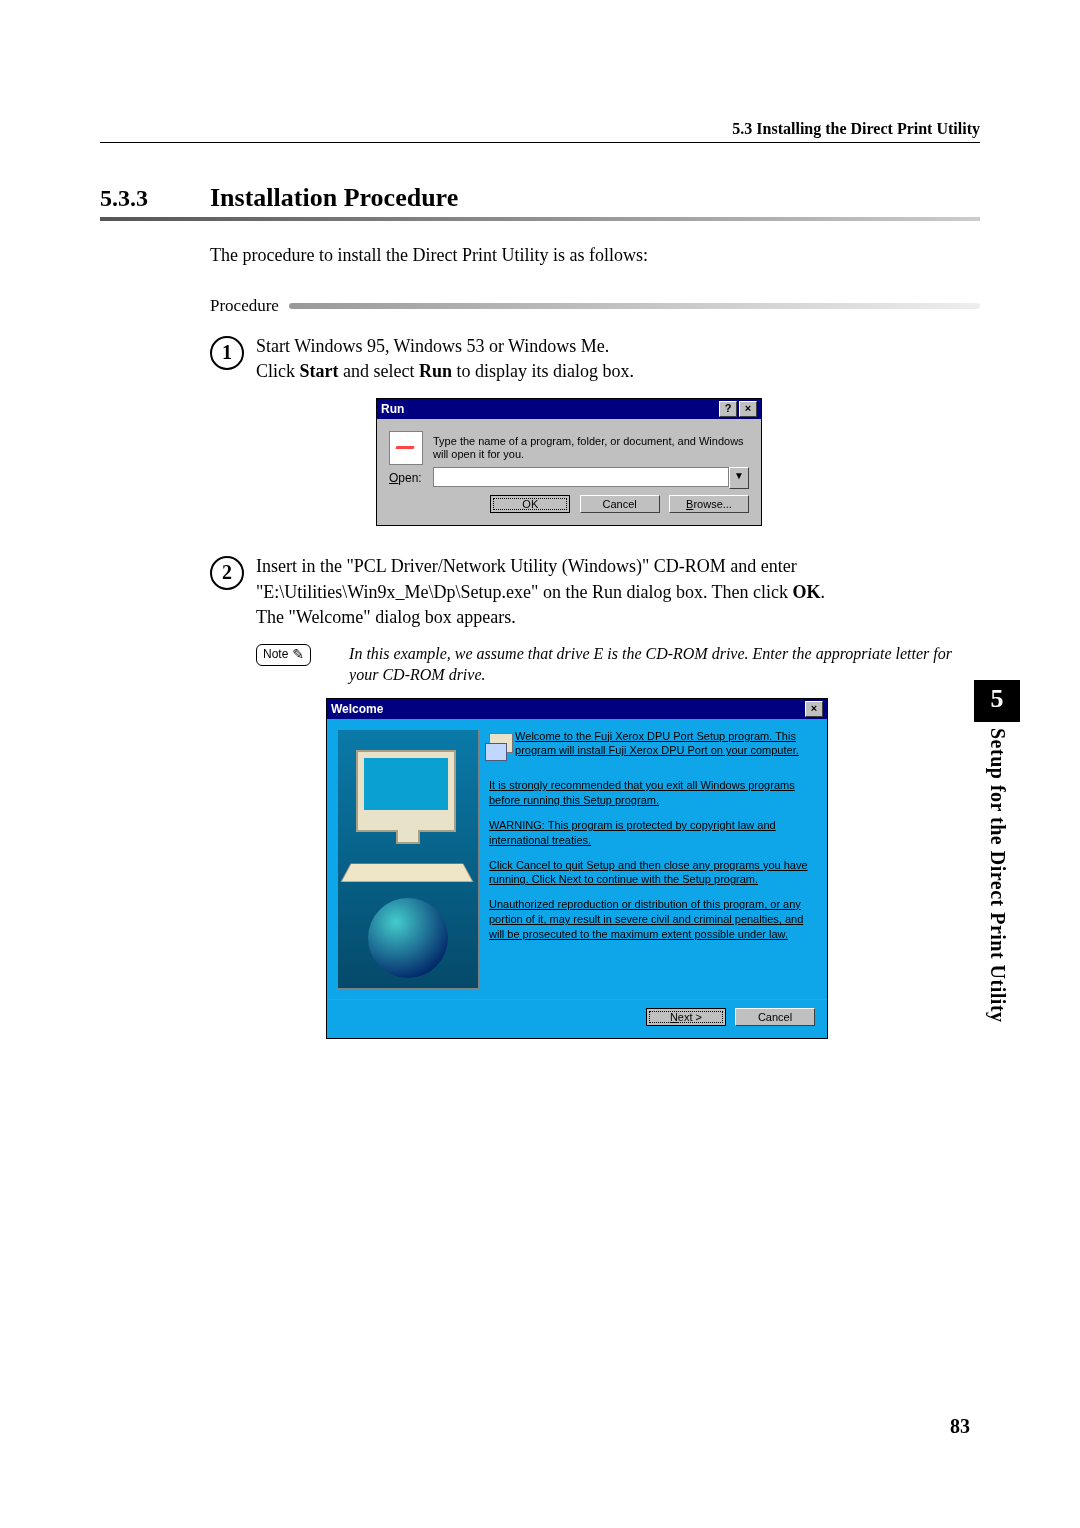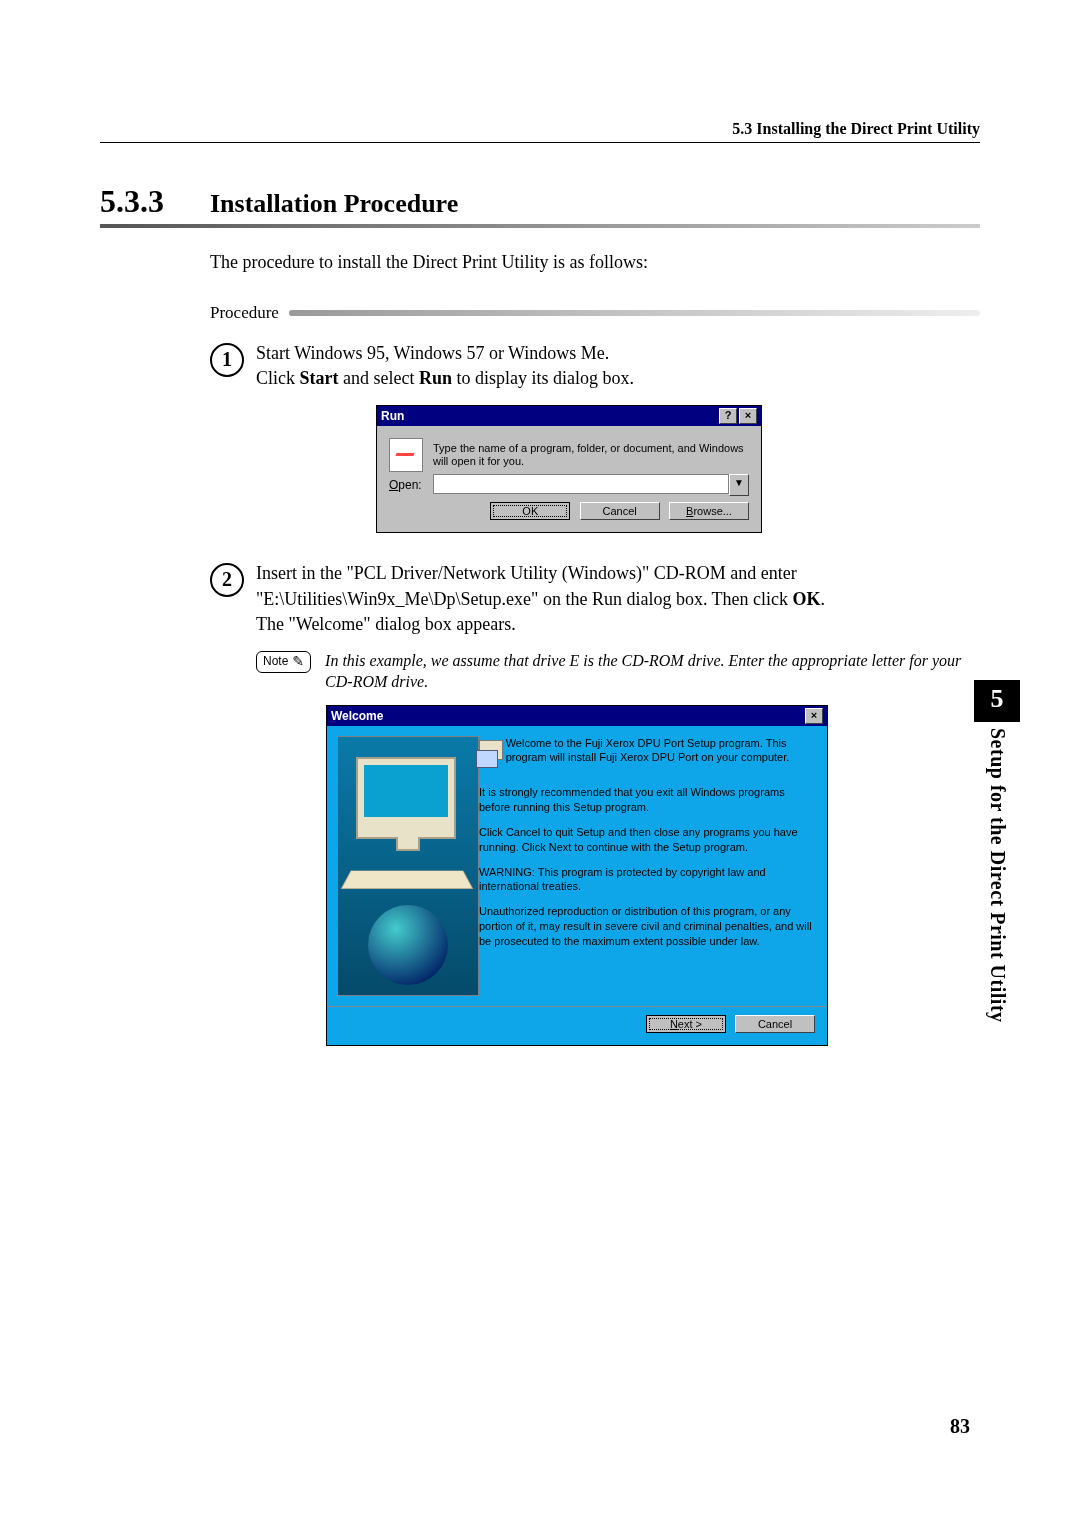--- a/index.html
+++ b/index.html
@@ -24,21 +24,21 @@
     font-size: 16px;
   }
   .sec-title-row {
     display: flex;
     align-items: baseline;
     margin-top: 40px;
   }
   .sec-num {
     width: 110px;
     font-weight: bold;
-    font-size: 32px;
+    font-size: 24px;
   }
   .sec-title {
     font-weight: bold;
     font-size: 26px;
   }
   .sec-underline {
     height: 4px;
     background: linear-gradient(to right, #555, #ccc);
     margin-top: 4px;
     margin-bottom: 24px;
@@ -188,20 +188,21 @@
   }
   .win-btn.default {
     outline: 1px dotted #000;
     outline-offset: -4px;
     border: 1px solid #000;
   }
   .note-row {
     display: flex;
     margin-left: 156px;
     margin-bottom: 8px;
+    gap: 24px;
   }
   .note-badge {
     border: 1px solid #000;
     border-radius: 6px;
     padding: 0px 6px 2px 6px;
     font-family: Arial, sans-serif;
     font-size: 12px;
     height: 18px;
     display: flex;
     align-items: center;
@@ -221,20 +222,22 @@
     width: 500px;
     margin-left: 70px;
     border: 1px solid #000;
     font-family: Tahoma, Arial, sans-serif;
     font-size: 11px;
     background: #0ea5e9;
   }
   .welcome-body {
     display: flex;
     padding: 10px;
+    gap: 10px;
+    text-decoration: underline;
   }
   .welcome-left {
     width: 140px;
     height: 258px;
     background: linear-gradient(#0a7aa8, #054a6a);
     position: relative;
     border: 1px solid #808080;
     overflow: hidden;
   }
   .monitor {
@@ -358,21 +361,21 @@
   <div class="proc-label-row">
     <div class="proc-label">Procedure</div>
     <div class="proc-line"></div>
   </div>
 
   <div class="step">
     <div class="step-num">
       <span class="step-circle">1</span>
     </div>
     <div class="step-body">
-      <div>Start Windows 95, Windows 57 or Windows Me.</div>
+      <div>Start Windows 95, Windows 53 or Windows Me.</div>
       <div>
         <span>Click </span><b>Start</b><span> and select </span><b>Run</b><span> to display its dialog box.</span>
       </div>
     </div>
   </div>
 
   <div class="dlg-wrap">
     <div class="run-dialog">
       <div class="titlebar">
         <span>Run</span>
@@ -429,22 +432,22 @@
           <div class="monitor"></div>
           <div class="kbd"></div>
           <div class="globe"></div>
         </div>
         <div class="welcome-right">
           <div class="welcome-top">
             <div class="welcome-icon"></div>
             <p>Welcome to the Fuji Xerox DPU Port Setup program. This program will install Fuji Xerox DPU Port on your computer.</p>
           </div>
           <p>It is strongly recommended that you exit all Windows programs before running this Setup program.</p>
+          <p>WARNING: This program is protected by copyright law and international treaties.</p>
           <p>Click Cancel to quit Setup and then close any programs you have running.  Click Next to continue with the Setup program.</p>
-          <p>WARNING: This program is protected by copyright law and international treaties.</p>
           <p>Unauthorized reproduction or distribution of this program, or any portion of it, may result in severe civil and criminal penalties, and will be prosecuted to the maximum extent possible under law.</p>
         </div>
       </div>
       <div class="welcome-btns">
         <span class="win-btn default"><u>N</u>ext &gt;</span>
         <span class="win-btn">Cancel</span>
       </div>
     </div>
   </div>
 </div>

